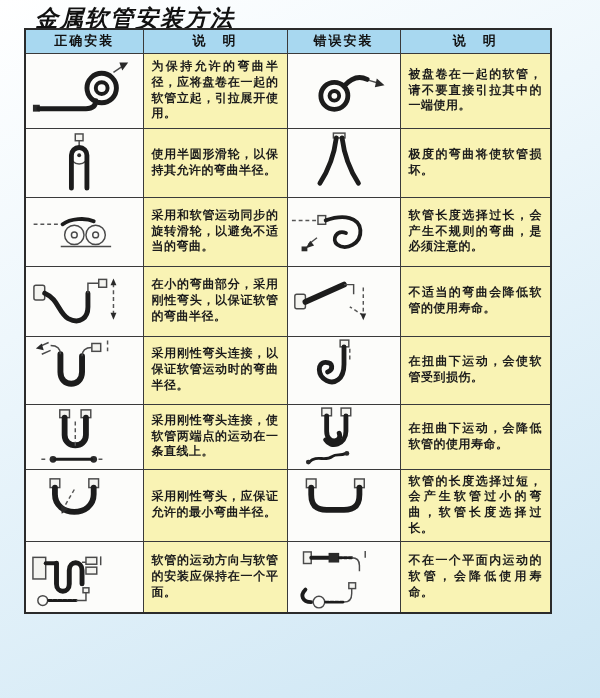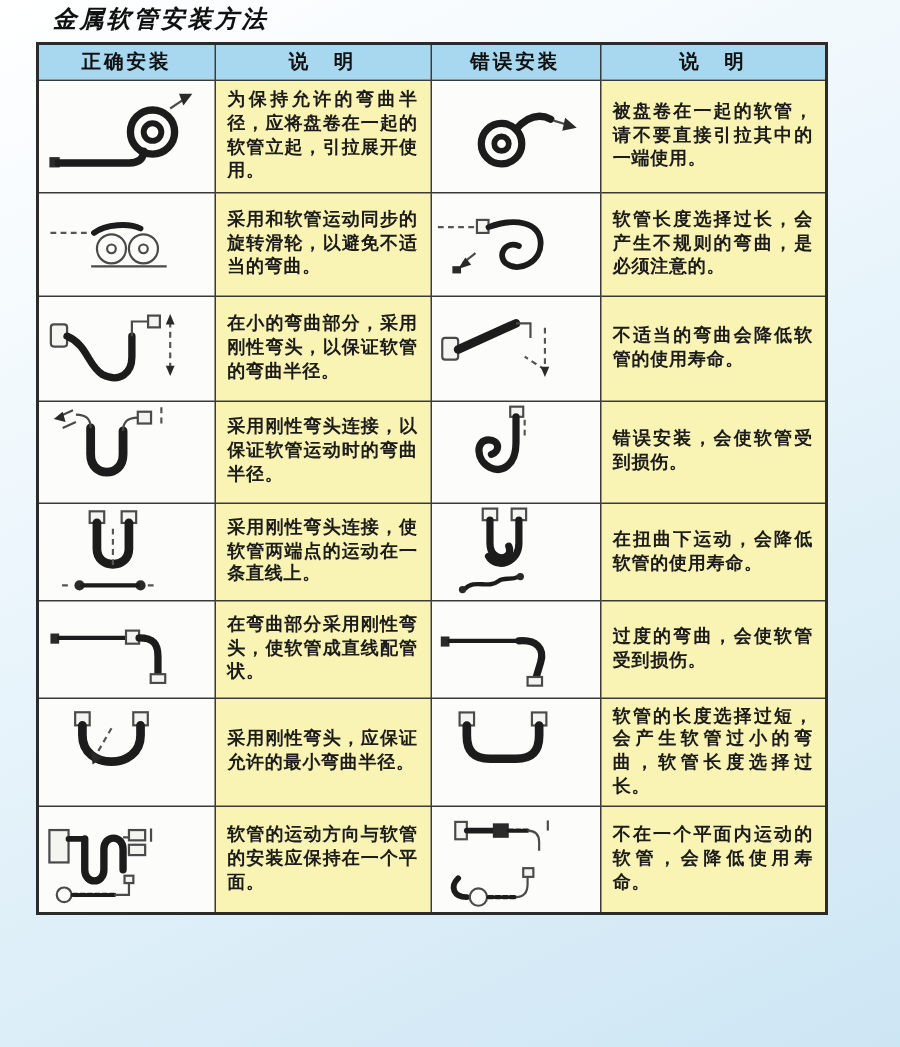--- a/index.html
+++ b/index.html
@@ -15,21 +15,21 @@
     font-family:"Liberation Sans","DejaVu Sans",sans-serif;
     background:linear-gradient(155deg,#ffffff 0%,#eef7fc 35%,#cde6f4 100%);
     color:var(--ink);
     overflow:hidden;
   }
   .page{position:relative;width:600px;height:698px;}
   .doc-title{
     position:absolute;left:35px;top:3px;
     font-family:"Liberation Serif","DejaVu Serif",serif;
     font-style:italic;font-weight:bold;
-    font-size:16px;letter-spacing:2px;color:#111;
+    font-size:23px;letter-spacing:2px;color:#111;
   }
   table.install{
     position:absolute;left:24px;top:28px;
     width:526px;border-collapse:collapse;table-layout:fixed;
     border:2px solid #2b2b2b;
     background:var(--fig-bg);
   }
   col.c1{width:118px;} col.c2{width:144px;} col.c3{width:113px;} col.c4{width:151px;}
   th,td{border:1px solid var(--border);}
   th{
@@ -93,20 +93,40 @@
             <circle class="s" stroke-width="5" cx="46" cy="37" r="14"></circle>
             <circle class="s" stroke-width="4" cx="46" cy="37" r="5"></circle>
             <path class="s" stroke-width="5" d="M56 27 C64 18 72 16 80 20"></path>
             <path class="thin" d="M82 21 L92 24"></path>
               <polygon class="fill" points="90,19 98,26 88,28"></polygon>
           </svg>
         </td>
         <td class="desc">被盘卷在一起的软管，请不要直接引拉其中的一端使用。</td>
       </tr>
 
+      <tr class="r2">
+        <td class="fig">
+          <svg class="hose" width="110" height="62" viewBox="0 0 112 64">
+            <rect class="box" x="47" y="2" width="8" height="7"></rect>
+            <path class="thin" d="M51 9 V14"></path>
+            <circle class="thin" cx="51" cy="24" r="9"></circle>
+            <circle class="fill" cx="51" cy="24" r="2"></circle>
+            <path class="s" stroke-width="5" d="M43 58 V24 A8 8 0 0 1 59 24 V58"></path>
+          </svg>
+        </td>
+        <td class="desc">使用半圆形滑轮，以保持其允许的弯曲半径。</td>
+        <td class="fig">
+          <svg class="hose" width="108" height="62" viewBox="0 0 112 64">
+            <rect class="box" x="45" y="1" width="12" height="5"></rect>
+            <path class="s" stroke-width="5" d="M48 6 C46 22 42 36 31 53"></path>
+            <path class="s" stroke-width="5" d="M54 6 C56 22 60 36 71 53"></path>
+          </svg>
+        </td>
+        <td class="desc">极度的弯曲将使软管损坏。</td>
+      </tr>
 
       <tr class="r3">
         <td class="fig">
           <svg class="hose" width="110" height="62" viewBox="0 0 112 64">
             <path class="dash" d="M4 24 H34"></path>
             <path class="s" stroke-width="4" d="M34 24 C42 18 58 17 66 21"></path>
             <circle class="thin" cx="46" cy="35" r="10"></circle>
               <circle class="thin" cx="46" cy="35" r="3"></circle>
             <circle class="thin" cx="68" cy="35" r="10"></circle>
               <circle class="thin" cx="68" cy="35" r="3"></circle>
@@ -165,21 +185,21 @@
           </svg>
         </td>
         <td class="desc">采用刚性弯头连接，以保证软管运动时的弯曲半径。</td>
         <td class="fig">
           <svg class="hose" width="108" height="62" viewBox="0 0 112 64">
             <rect class="box" x="52" y="1" width="9" height="7"></rect>
             <path class="s" stroke-width="5" d="M56 8 V26 C56 42 46 47 38 43 C28 38 28 24 37 24 C45 24 45 32 39 34"></path>
             <path class="dash" d="M62 10 V22"></path>
           </svg>
         </td>
-        <td class="desc">错误安装，会使软管受到损伤。</td>
+        <td class="desc">在扭曲下运动，会使软管受到损伤。</td>
       </tr>
 
       <tr class="r6">
         <td class="fig">
           <svg class="hose" width="110" height="62" viewBox="0 0 112 64">
             <rect class="box" x="31" y="4" width="10" height="8"></rect>
             <rect class="box" x="53" y="4" width="10" height="8"></rect>
             <path class="s" stroke-width="6" d="M36 12 V30 C36 44 58 44 58 30 V12"></path>
             <path class="dash" d="M47 16 V42"></path>
             <circle class="fill" cx="24" cy="55" r="3.5"></circle>
@@ -196,41 +216,20 @@
             <path class="s" stroke-width="5" d="M38 10 V26 C38 40 55 38 51 28"></path>
             <path class="s" stroke-width="5" d="M58 10 V26 C58 40 42 44 37 35"></path>
             <path class="s" stroke-width="3" d="M20 58 C28 50 36 58 44 52 C48 49 52 52 58 49"></path>
             <circle class="fill" cx="19" cy="58" r="2.5"></circle>
               <circle class="fill" cx="59" cy="49" r="2.5"></circle>
           </svg>
         </td>
         <td class="desc">在扭曲下运动，会降低软管的使用寿命。</td>
       </tr>
 
-      <tr class="r7">
-        <td class="fig">
-          <svg class="hose" width="110" height="62" viewBox="0 0 112 64">
-            <rect class="fill" x="4" y="21" width="6" height="7"></rect>
-            <path class="s" stroke-width="3" d="M10 24 H62"></path>
-            <rect class="box" x="56" y="19" width="9" height="9"></rect>
-            <path class="s" stroke-width="5" d="M65 24 C75 24 78 28 78 37 V49"></path>
-            <rect class="box" x="73" y="49" width="10" height="6"></rect>
-          </svg>
-        </td>
-        <td class="desc">在弯曲部分采用刚性弯头，使软管成直线配管状。</td>
-        <td class="fig">
-          <svg class="hose" width="108" height="62" viewBox="0 0 112 64">
-            <rect class="fill" x="4" y="23" width="6" height="7"></rect>
-            <path class="s" stroke-width="3" d="M10 26 H58"></path>
-            <path class="s" stroke-width="5" d="M58 26 C70 25 76 31 73 41 L70 51"></path>
-            <rect class="box" x="64" y="51" width="10" height="6"></rect>
-          </svg>
-        </td>
-        <td class="desc">过度的弯曲，会使软管受到损伤。</td>
-      </tr>
 
       <tr class="r8">
         <td class="fig">
           <svg class="hose" width="110" height="62" viewBox="0 0 112 64">
             <rect class="box" x="21" y="5" width="10" height="9"></rect>
             <rect class="box" x="61" y="5" width="10" height="9"></rect>
             <path class="s" stroke-width="6" d="M26 14 V21 C26 45 66 45 66 21 V14"></path>
             <path class="dash" d="M46 16 L35 35"></path>
             <polygon class="fill" points="32,32 40,36 33,41"></polygon>
           </svg>

